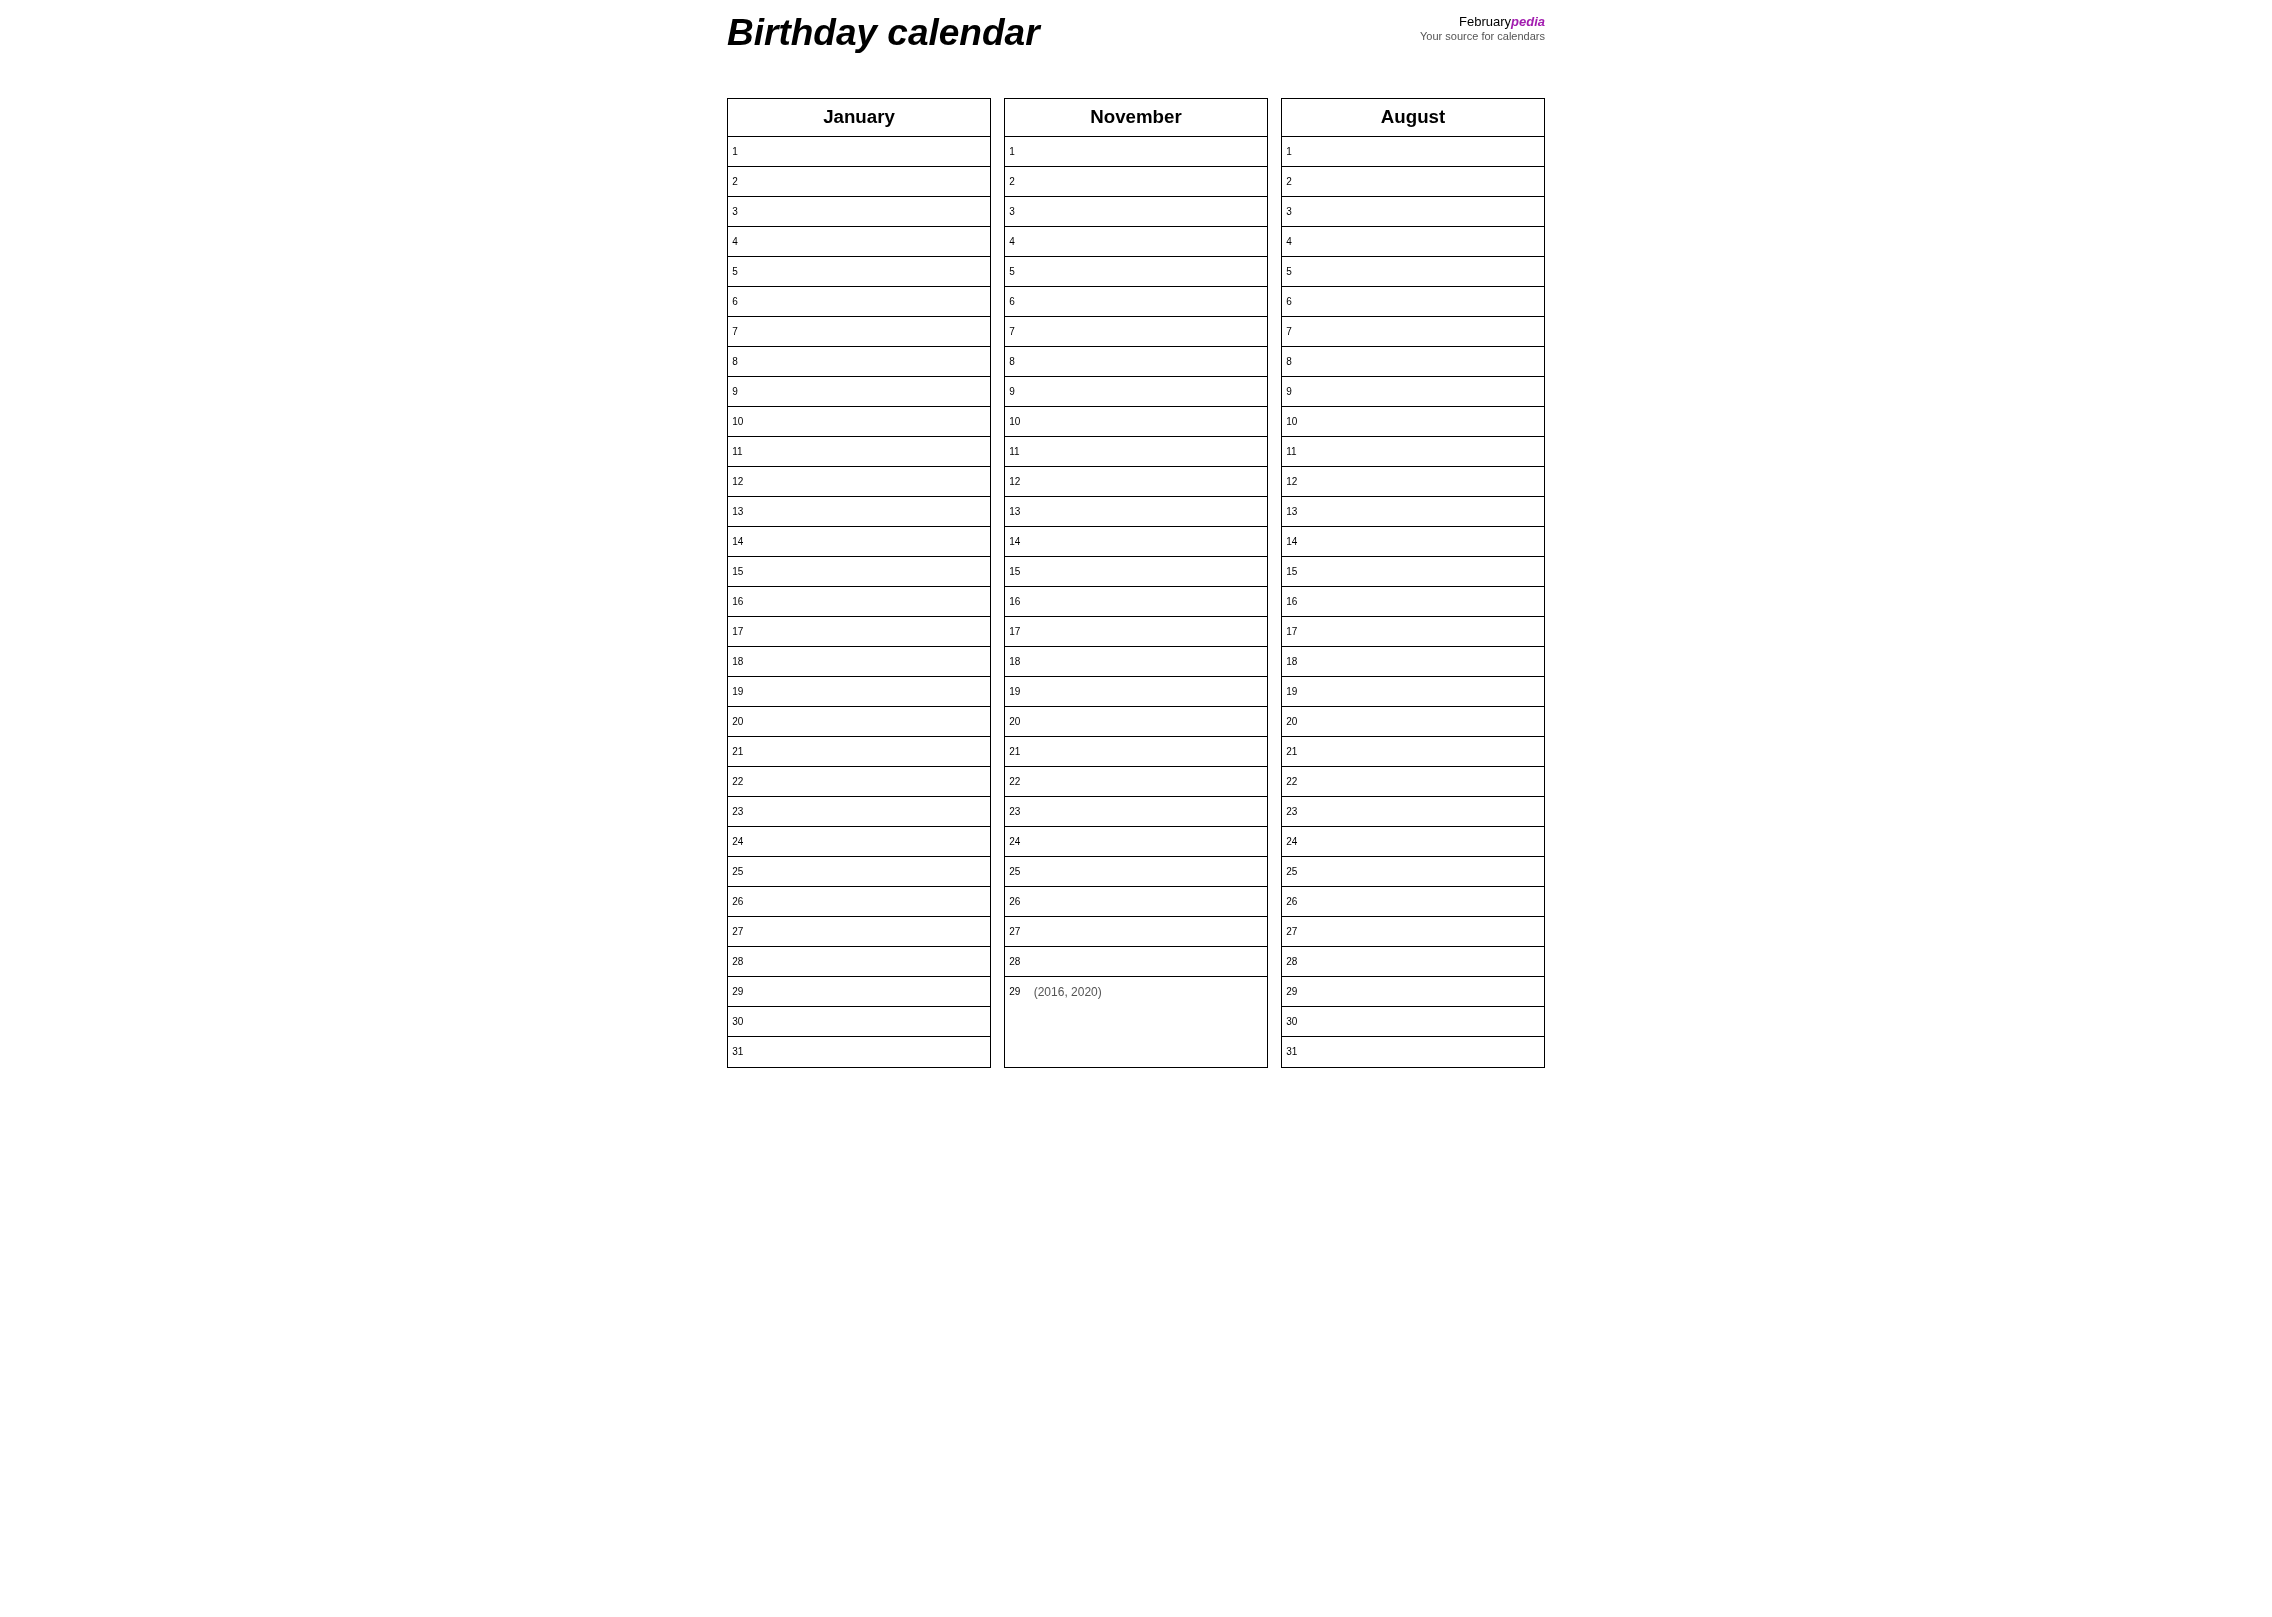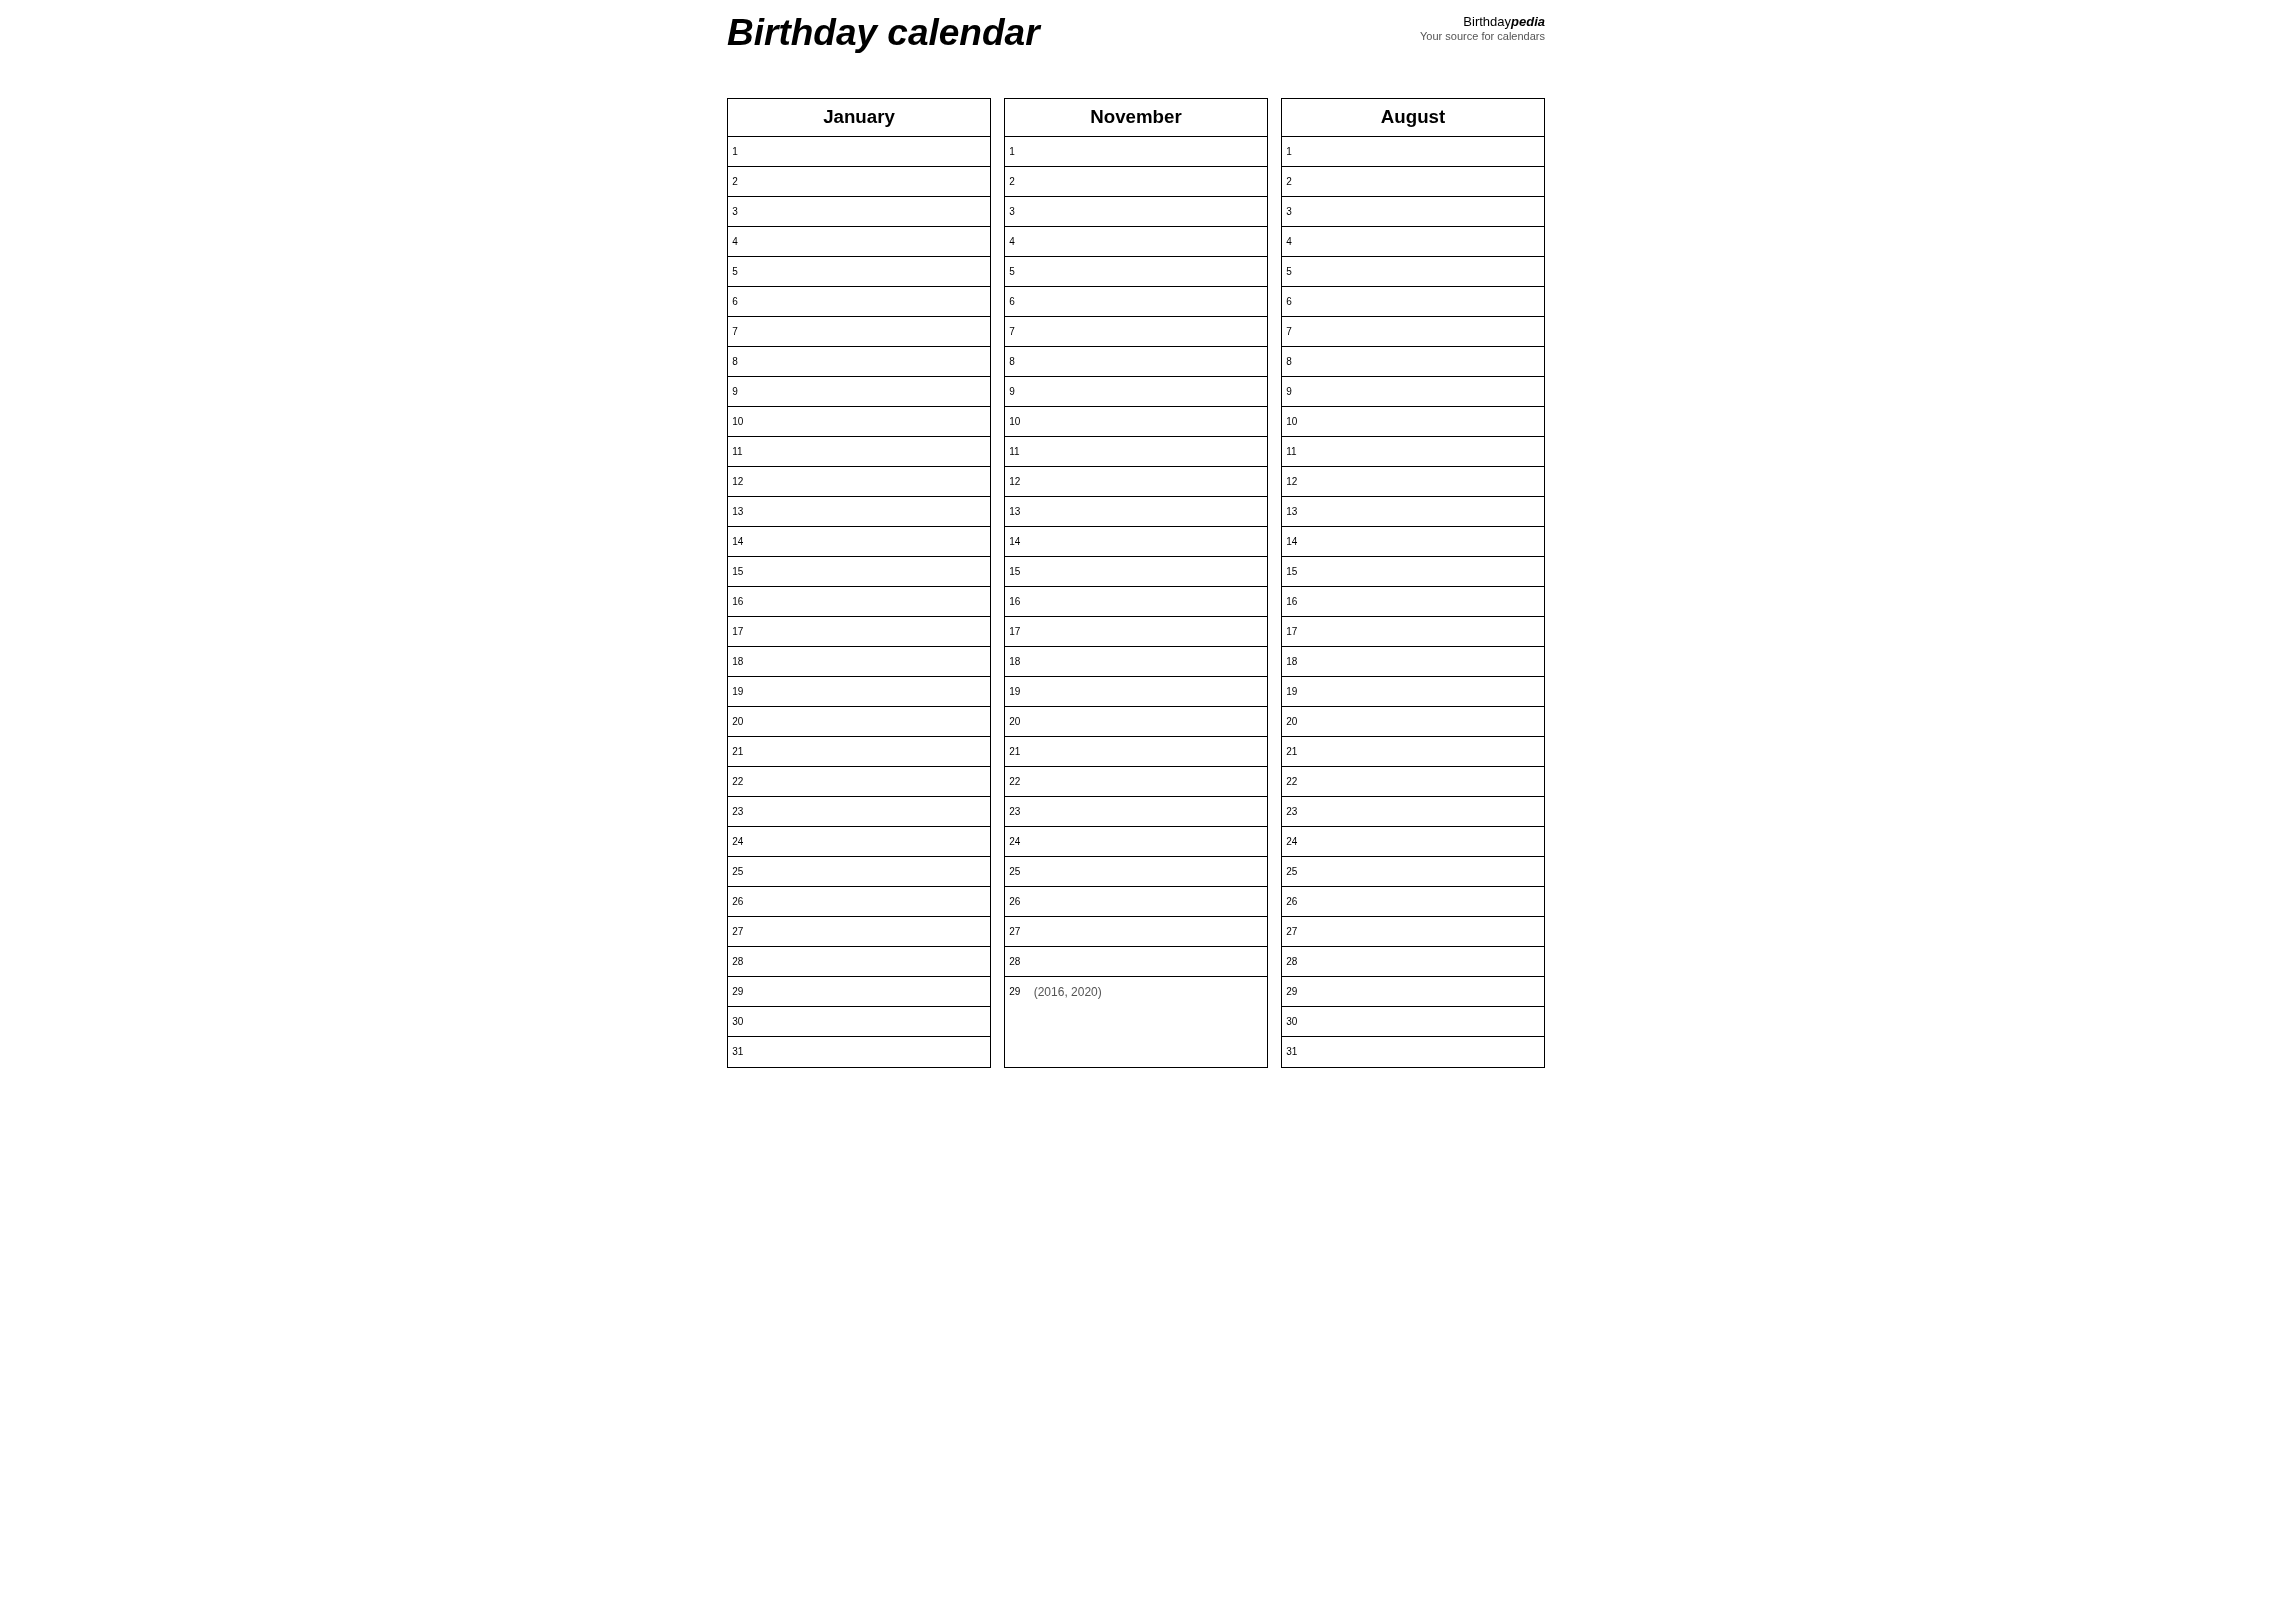--- a/index.html
+++ b/index.html
@@ -40,21 +40,21 @@
       font-size: 13px;
       color: #000000;
       line-height: 1.2;
     }
 
     .logo-text .calendar-part {
       font-weight: normal;
     }
 
     .logo-text .pedia-part {
-      color: #000000;
+      color: #a21caf;
       font-style: italic;
       font-weight: bold;
     }
 
     .logo-subtitle {
       font-size: 11px;
       color: #555555;
     }
 
     .calendar-grid {
@@ -107,21 +107,21 @@
       margin-left: 2.9px;
     }
   </style>
 </head>
 <body>
 
 <div class="header">
   <h1 class="page-title">Birthday calendar</h1>
   <div class="logo-area">
     <div class="logo-text">
-      <span class="calendar-part">Birthday</span><span class="pedia-part">pedia</span>
+      <span class="calendar-part">February</span><span class="pedia-part">pedia</span>
     </div>
     <div class="logo-subtitle">Your source for calendars</div>
   </div>
 </div>
 
 <div class="calendar-grid" id="calendar-grid">
 <div class="month-column">
       <div class="month-header">
         <div class="month-header-text">January</div>
       </div>

